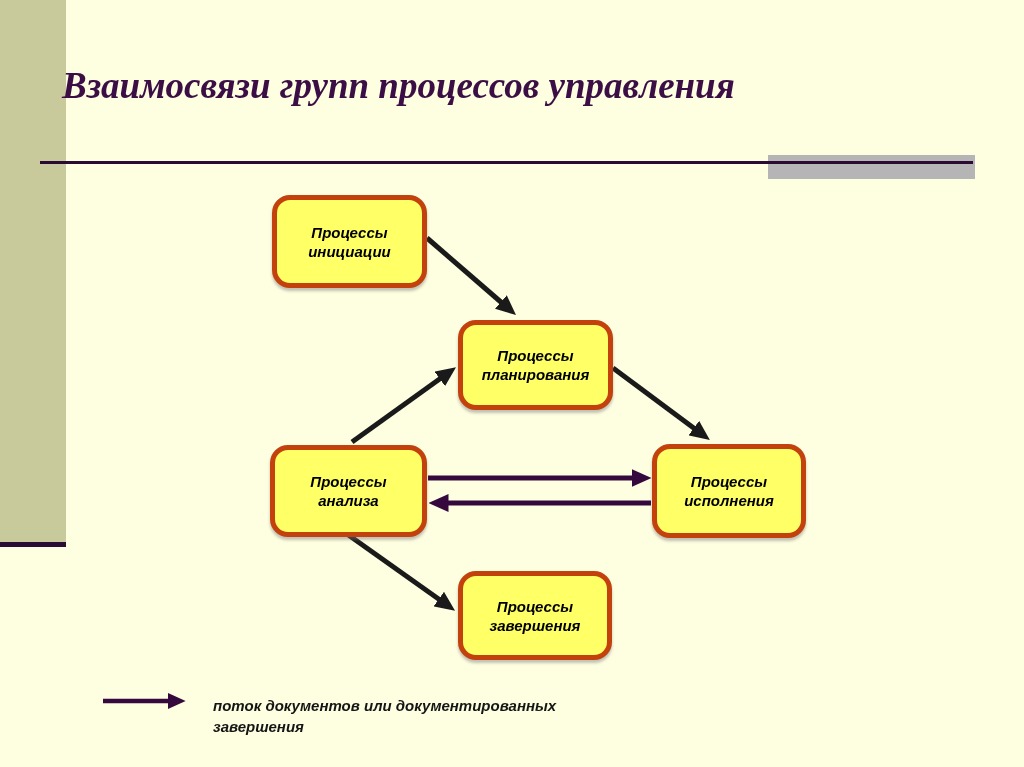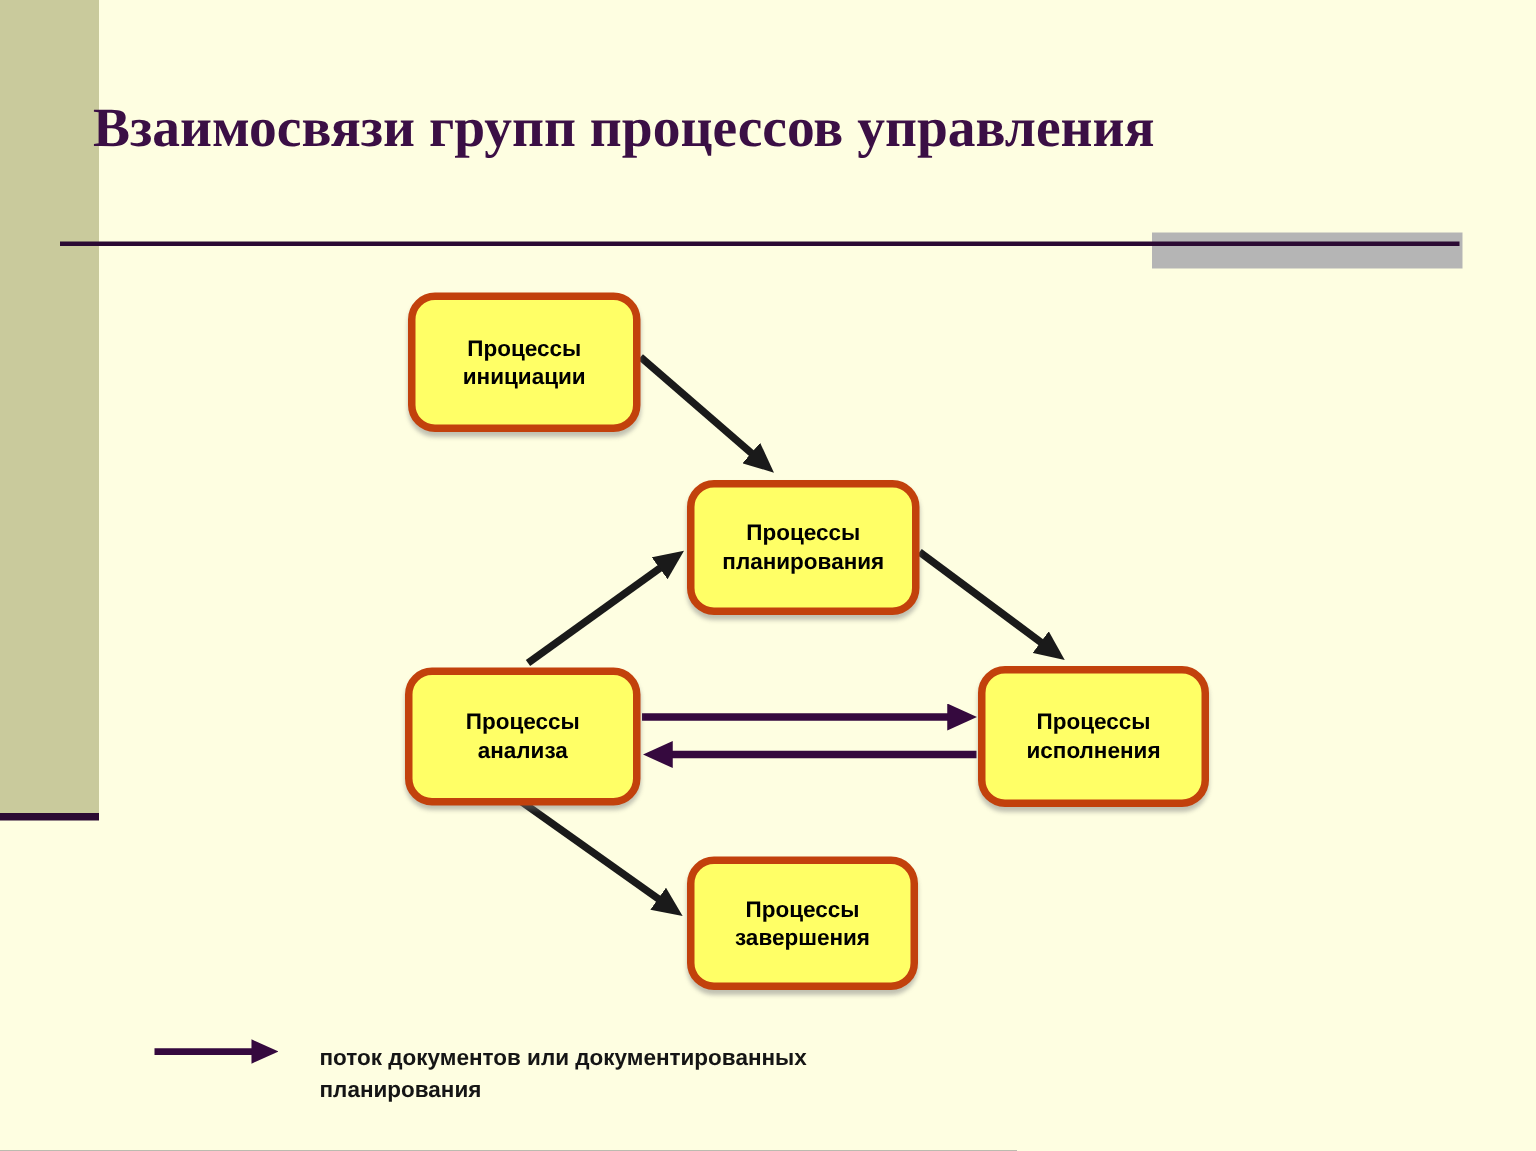--- a/index.html
+++ b/index.html
@@ -2,20 +2,21 @@
 <html><head>
 <meta charset="utf-8">
 <style>
   html,body{margin:0;padding:0;background:#888;}
   .slide{
     position:relative;
     width:1024px;height:767px;
     background:#FEFEE1;
     overflow:hidden;
     font-family:"Liberation Sans", sans-serif;
+    font-style:italic;
   }
   .sidebar{
     position:absolute;left:0;top:0;
     width:66px;height:542px;
     background:#C9CA9C;
   }
   .sidebar-line{
     position:absolute;left:0;top:542px;
     width:66px;height:5px;
     background:#2B0A33;
@@ -128,15 +129,15 @@
 
     <line x1="347" y1="534" x2="440" y2="600" stroke="#1A1A1A" stroke-width="5" marker-end="url(#headBlack)"></line>
 
     <line x1="428" y1="478" x2="633" y2="478" stroke="#35093E" stroke-width="5" marker-end="url(#headPurple)"></line>
 
     <line x1="651" y1="503" x2="447" y2="503" stroke="#35093E" stroke-width="5" marker-end="url(#headPurple)"></line>
 
     <line x1="103" y1="701" x2="169" y2="701" stroke="#35093E" stroke-width="4.5" marker-end="url(#headPurple)"></line>
   </svg>
 
-  <div class="legend-text">поток  документов или документированных планирования</div>
+  <div class="legend-text">поток  документов или документированных завершения</div>
 
 </div>
 
 </body></html>

